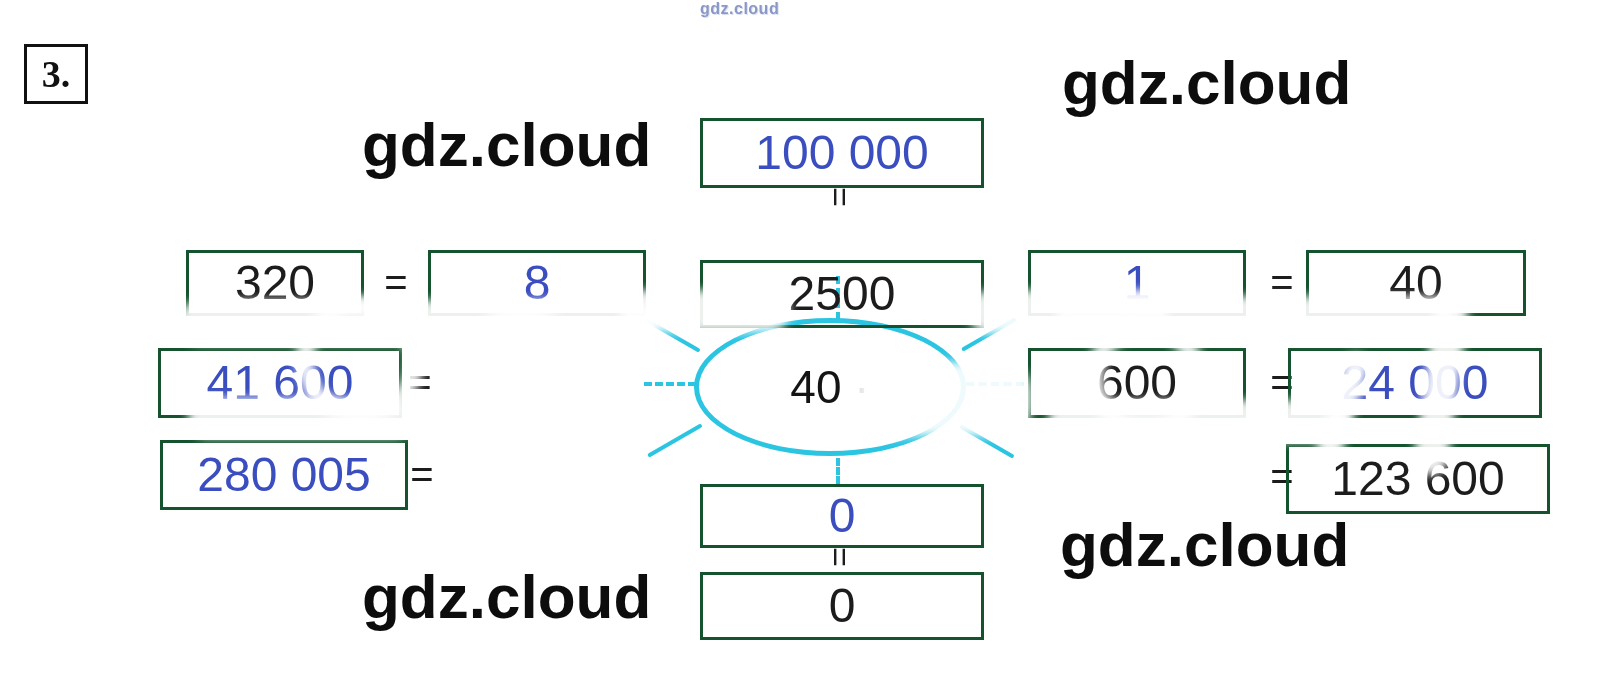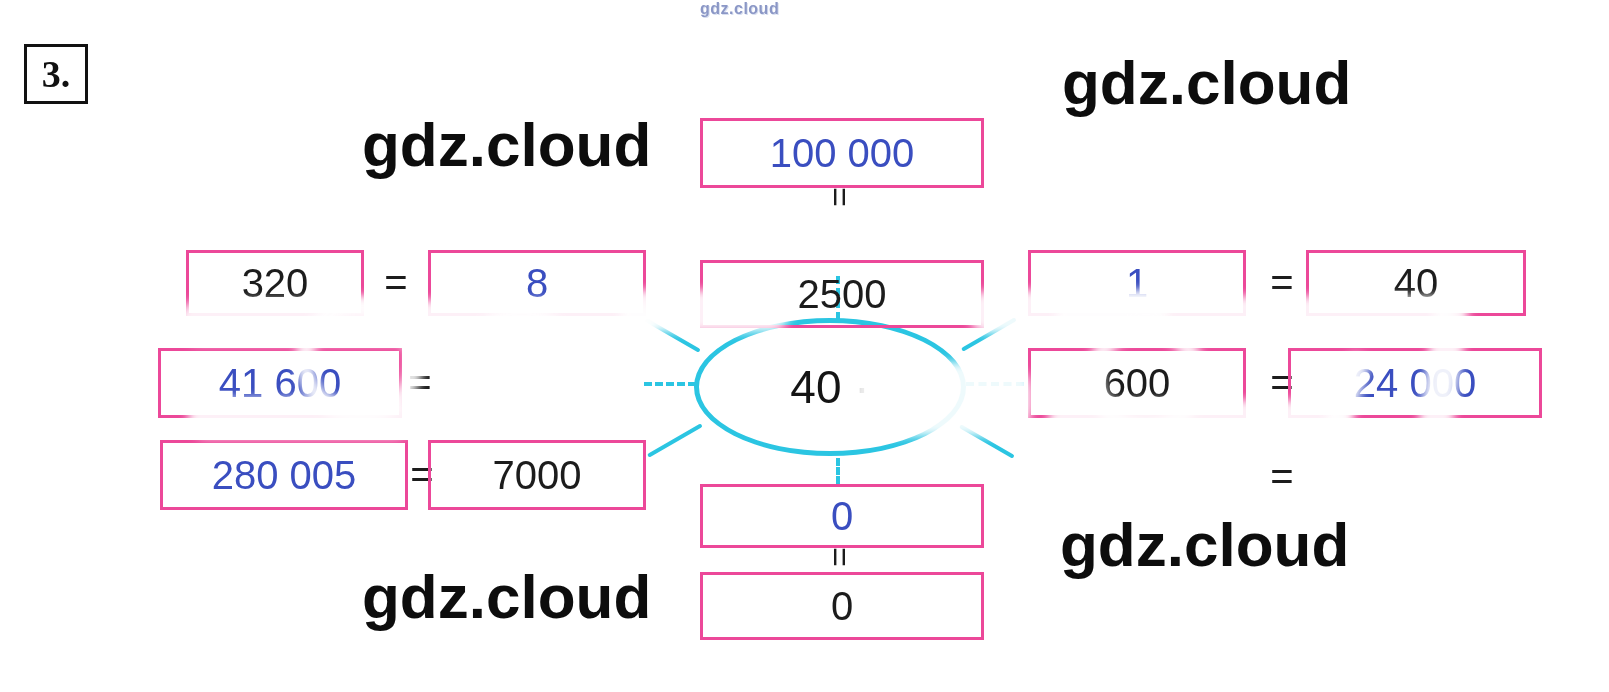--- a/index.html
+++ b/index.html
@@ -22,23 +22,23 @@
   
   .exnum {
     position:absolute; left:24px; top:44px; width:58px; height:54px;
     border:3px solid #111; display:flex; align-items:center; justify-content:center;
     font-family:"Liberation Serif", serif; font-weight:700; font-size:38px;
     color:#111; z-index:10; background:#fff;
   }
 
   
   .box {
-    position:absolute; border:3px solid #ec4899; background:transparent;
+    position:absolute; border:3px solid #14532d; background:transparent;
     display:flex; align-items:center; justify-content:center;
-    font-size:40px; color:#1c1c1c; z-index:10; line-height:1;
+    font-size:48px; color:#1c1c1c; z-index:10; line-height:1;
   }
   .blue { color:#3a4ec0; }
   .ellipse {
     position:absolute; left:694px; top:318px; width:272px; height:138px;
     border:5px solid #2bc5e2; border-radius:50%;
     display:flex; align-items:center; justify-content:center;
     font-size:46px; color:#141414; z-index:10; background:transparent;
     box-sizing:border-box;
   }
 
@@ -101,31 +101,31 @@
 
   <div class="box" style="left:186px; top:250px; width:172px; height:60px;text-align:center;">320</div>
   <div class="eq" style="left:374px; top:262px;">=</div>
   <div class="box blue" style="left:428px; top:250px; width:212px; height:60px;">8</div>
 
   <div class="box blue" style="left:158px; top:348px; width:238px; height:64px;">41 600</div>
   <div class="eq" style="left:398px; top:362px;">=</div>
 
   <div class="box blue" style="left:160px; top:440px; width:242px; height:64px;">280 005</div>
   <div class="eq" style="left:400px; top:454px;">=</div>
-  <div class="box" style="left:428px; top:440px; width:212px; height:64px;">7000</div>
 
   <div class="box blue" style="left:1028px; top:250px; width:212px; height:60px;">1</div>
   <div class="eq" style="left:1260px; top:262px;">=</div>
   <div class="box" style="left:1306px; top:250px; width:214px; height:60px;">40</div>
 
   <div class="box" style="left:1028px; top:348px; width:212px; height:64px;">600</div>
   <div class="eq" style="left:1260px; top:362px;">=</div>
   <div class="box blue" style="left:1288px; top:348px; width:248px; height:64px;">24 000</div>
 
   <div class="eq" style="left:1260px; top:456px;">=</div>
+  <div class="box" style="left:1286px; top:444px; width:258px; height:64px;">123 600</div>
 
   <div class="ghost" style="left:178px; top:300px; width:478px; height:44px;"></div>
   <div class="ghost-ring" style="left:296px; top:296px; width:128px; height:128px;"></div>
   <div class="ghost-ring" style="left:462px; top:306px; width:118px; height:118px;"></div>
   <div class="ghost" style="left:188px; top:398px; width:226px; height:40px;"></div>
   <div class="ghost" style="left:620px; top:290px; width:170px; height:42px;"></div>
   <div class="ghost" style="left:968px; top:290px; width:200px; height:44px;"></div>
   <div class="ghost" style="left:1056px; top:296px; width:400px; height:44px;"></div>
   <div class="ghost-ring" style="left:1086px; top:318px; width:120px; height:120px;"></div>
   <div class="ghost" style="left:1424px; top:296px; width:34px; height:180px; transform:rotate(8deg);"></div>

